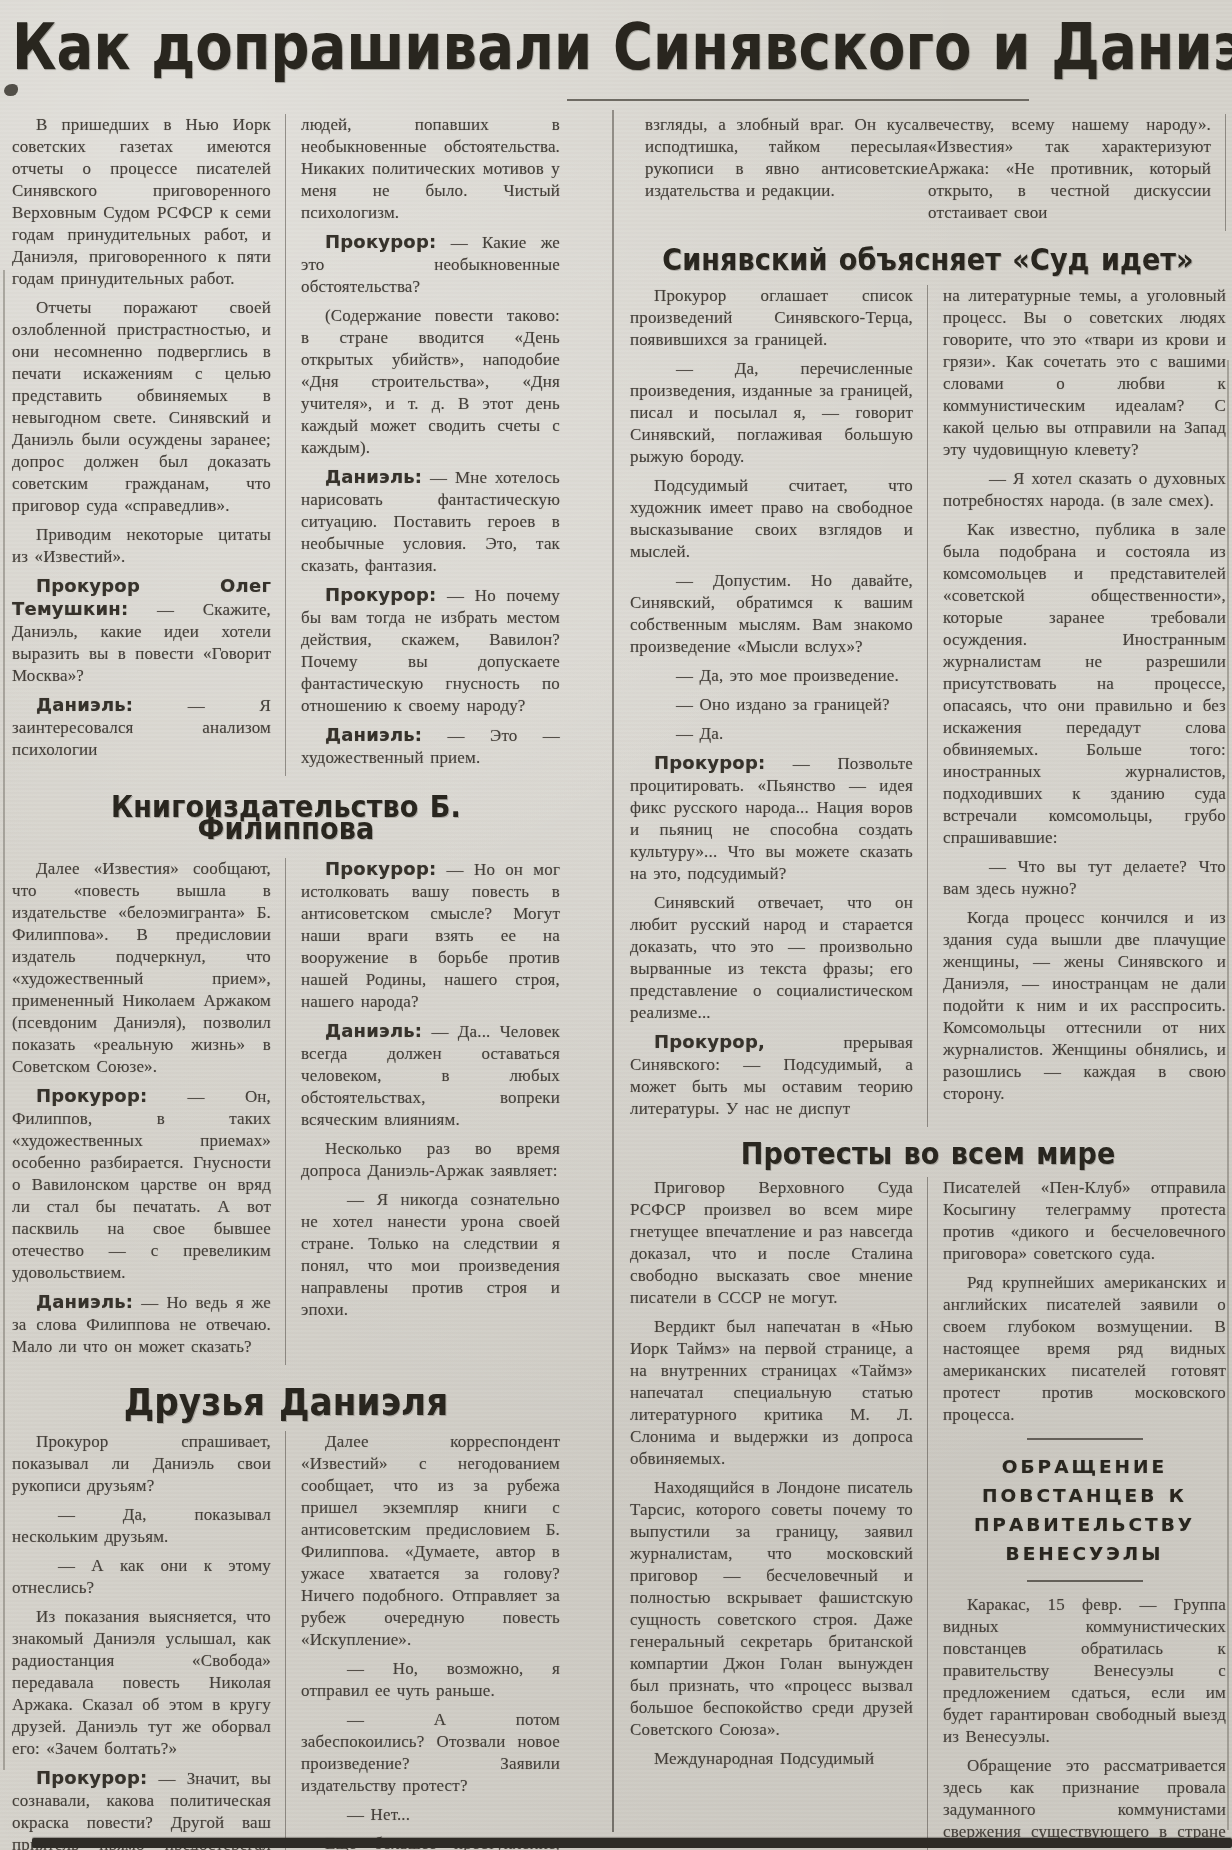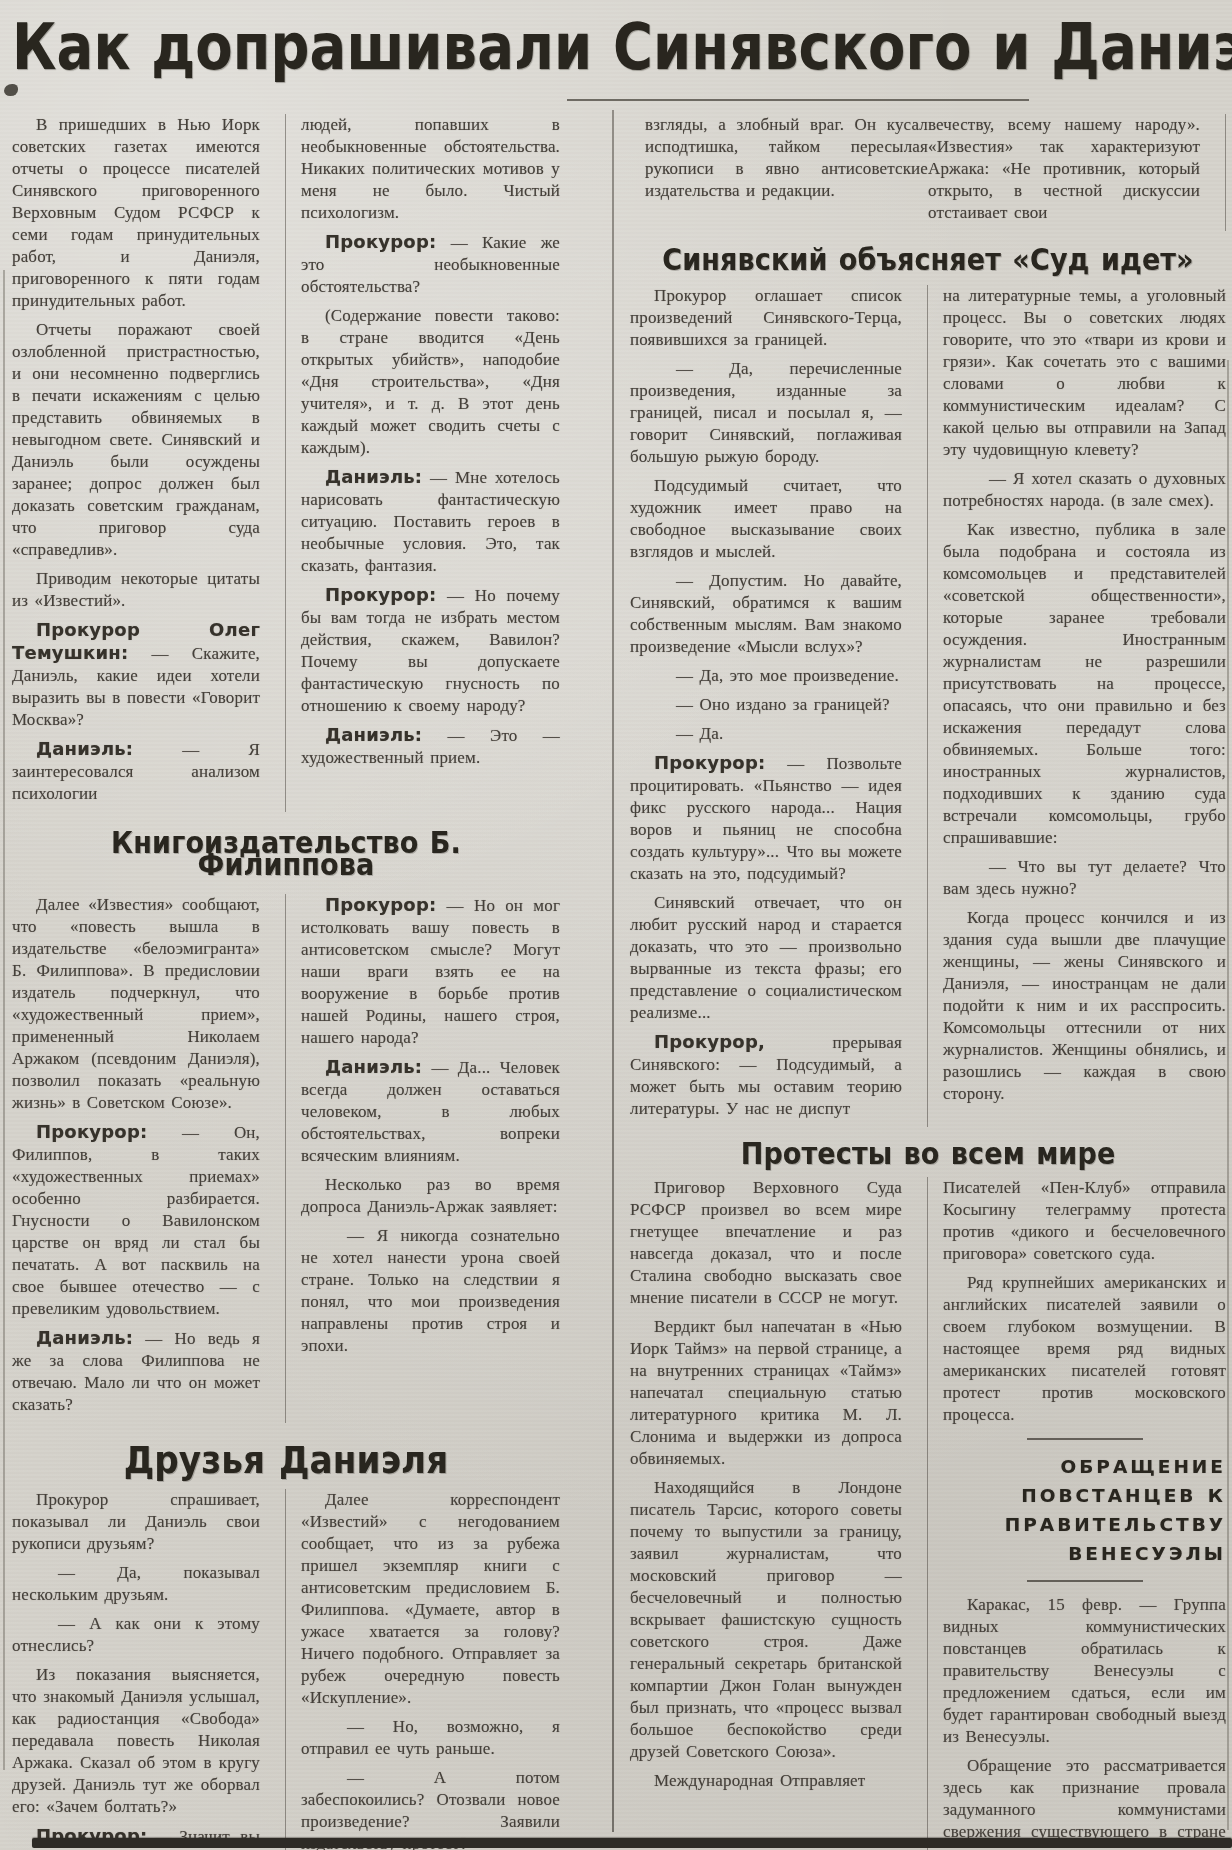--- a/index.html
+++ b/index.html
@@ -26,40 +26,40 @@
     font-weight:bold;font-size:64px;line-height:86px;white-space:nowrap;
     transform:scaleX(.85);transform-origin:left center;color:var(--head);
     text-shadow:1px 1px 1px rgba(40,36,30,.35);
   }
   .top-rule{position:absolute;left:567px;top:99px;width:462px;height:2px;background:var(--rule);opacity:.75;}
   .half{position:absolute;top:114px;}
   .half.lft{left:12px;width:548px;}
   .half.rgt{left:630px;width:596px;}
   .cols{display:flex;}
   .col{width:50%;box-sizing:border-box;}
-  .col.c1{padding-right:25px;border-right:1px solid rgba(70,64,57,.5);}
+  .col.c1{padding-right:14px;border-right:1px solid rgba(70,64,57,.5);}
   .col.c2{padding-left:15px;}
   p{margin:0 0 7px;text-indent:24px;text-align:justify;}
   p.dlg{text-indent:46px;}
   p.cont{text-indent:0;}
   p b{font-family:"DejaVu Sans","Liberation Sans",sans-serif;font-size:18px;letter-spacing:.2px;color:#36322b;}
   h2{
     font-family:"DejaVu Sans","Liberation Sans",sans-serif;font-weight:bold;
     text-align:center;color:var(--head);transform:scaleX(.9);
     text-shadow:1px 1px 0 rgba(40,36,30,.25);
   }
   h2.h-filippov{font-size:30px;margin:20px 0 18px;}
   h2.h-friends{font-size:38px;margin:26px 0 18px;}
   h2.h-sud{font-size:30px;margin:18px 0 14px;}
   h2.h-protests{font-size:30px;margin:16px 0 12px;}
   .sub-article{margin-top:4px;}
   .subrule{width:116px;height:2px;background:var(--rule);margin:12px auto;opacity:.8;}
   h3.venz{
     margin:0;font-family:"DejaVu Sans","Liberation Sans",sans-serif;font-weight:bold;
-    font-size:18.5px;line-height:29px;letter-spacing:3px;color:var(--head);text-align:right;
+    font-size:18.5px;line-height:29px;letter-spacing:3px;color:var(--head);text-align:center;
   }
   .mid-divider{position:absolute;left:612px;top:110px;width:2px;height:1722px;background:linear-gradient(#6a655e,#433f39);opacity:.65;}
   .edge-left{position:absolute;left:3px;top:270px;width:2px;height:1500px;background:#6a655e;opacity:.45;}
   .edge-right{position:absolute;left:1227px;top:360px;width:2px;height:1470px;background:#6a655e;opacity:.45;}
   .bottom-bar{position:absolute;left:32px;right:0;bottom:2px;height:10px;background:#2e2b26;border-radius:2px;box-shadow:0 -1px 1px rgba(46,43,38,.4);}
   .ink-smudge{position:absolute;left:4px;top:84px;width:14px;height:12px;background:#3a362f;border-radius:60% 40% 55% 45%;opacity:.85;}
 </style>
 </head>
 <body>
 
@@ -159,21 +159,21 @@
           <p>Когда процесс кончился и из здания суда вышли две плачущие женщины, — жены Синявского и Даниэля, — иностранцам не дали подойти к ним и их расспросить. Комсомольцы оттеснили от них журналистов. Женщины обнялись, и разошлись — каждая в свою сторону.</p>
         </div>
     </div>
 
     <h2 class="h-protests">Протесты во всем мире</h2>
     <div class="cols">
       <div class="col c1">
           <p>Приговор Верховного Суда РСФСР произвел во всем мире гнетущее впечатление и раз навсегда доказал, что и после Сталина свободно высказать свое мнение писатели в СССР не могут.</p>
           <p>Вердикт был напечатан в «Нью Иорк Таймз» на первой странице, а на внутренних страницах «Таймз» напечатал специальную статью литературного критика М. Л. Слонима и выдержки из допроса обвиняемых.</p>
           <p>Находящийся в Лондоне писатель Тарсис, которого советы почему то выпустили за границу, заявил журналистам, что московский приговор — бесчеловечный и полностью вскрывает фашистскую сущность советского строя. Даже генеральный секретарь британской компартии Джон Голан вынужден был признать, что «процесс вызвал большое беспокойство среди друзей Советского Союза».</p>
-          <p>Международная Отправляет</p>
+          <p>Международная Подсудимый</p>
         </div>
       <div class="col c2">
         <div>
             <p class="cont">Писателей «Пен-Клуб» отправила Косыгину телеграмму протеста против «дикого и бесчеловечного приговора» советского суда.</p>
             <p>Ряд крупнейших американских и английских писателей заявили о своем глубоком возмущении. В настоящее время ряд видных американских писателей готовят протест против московского процесса.</p>
           </div>
         <div class="sub-article">
           <div class="subrule"></div>
           <h3 class="venz">ОБРАЩЕНИЕ ПОВСТАНЦЕВ К ПРАВИТЕЛЬСТВУ ВЕНЕСУЭЛЫ</h3>
           <div class="subrule"></div>

